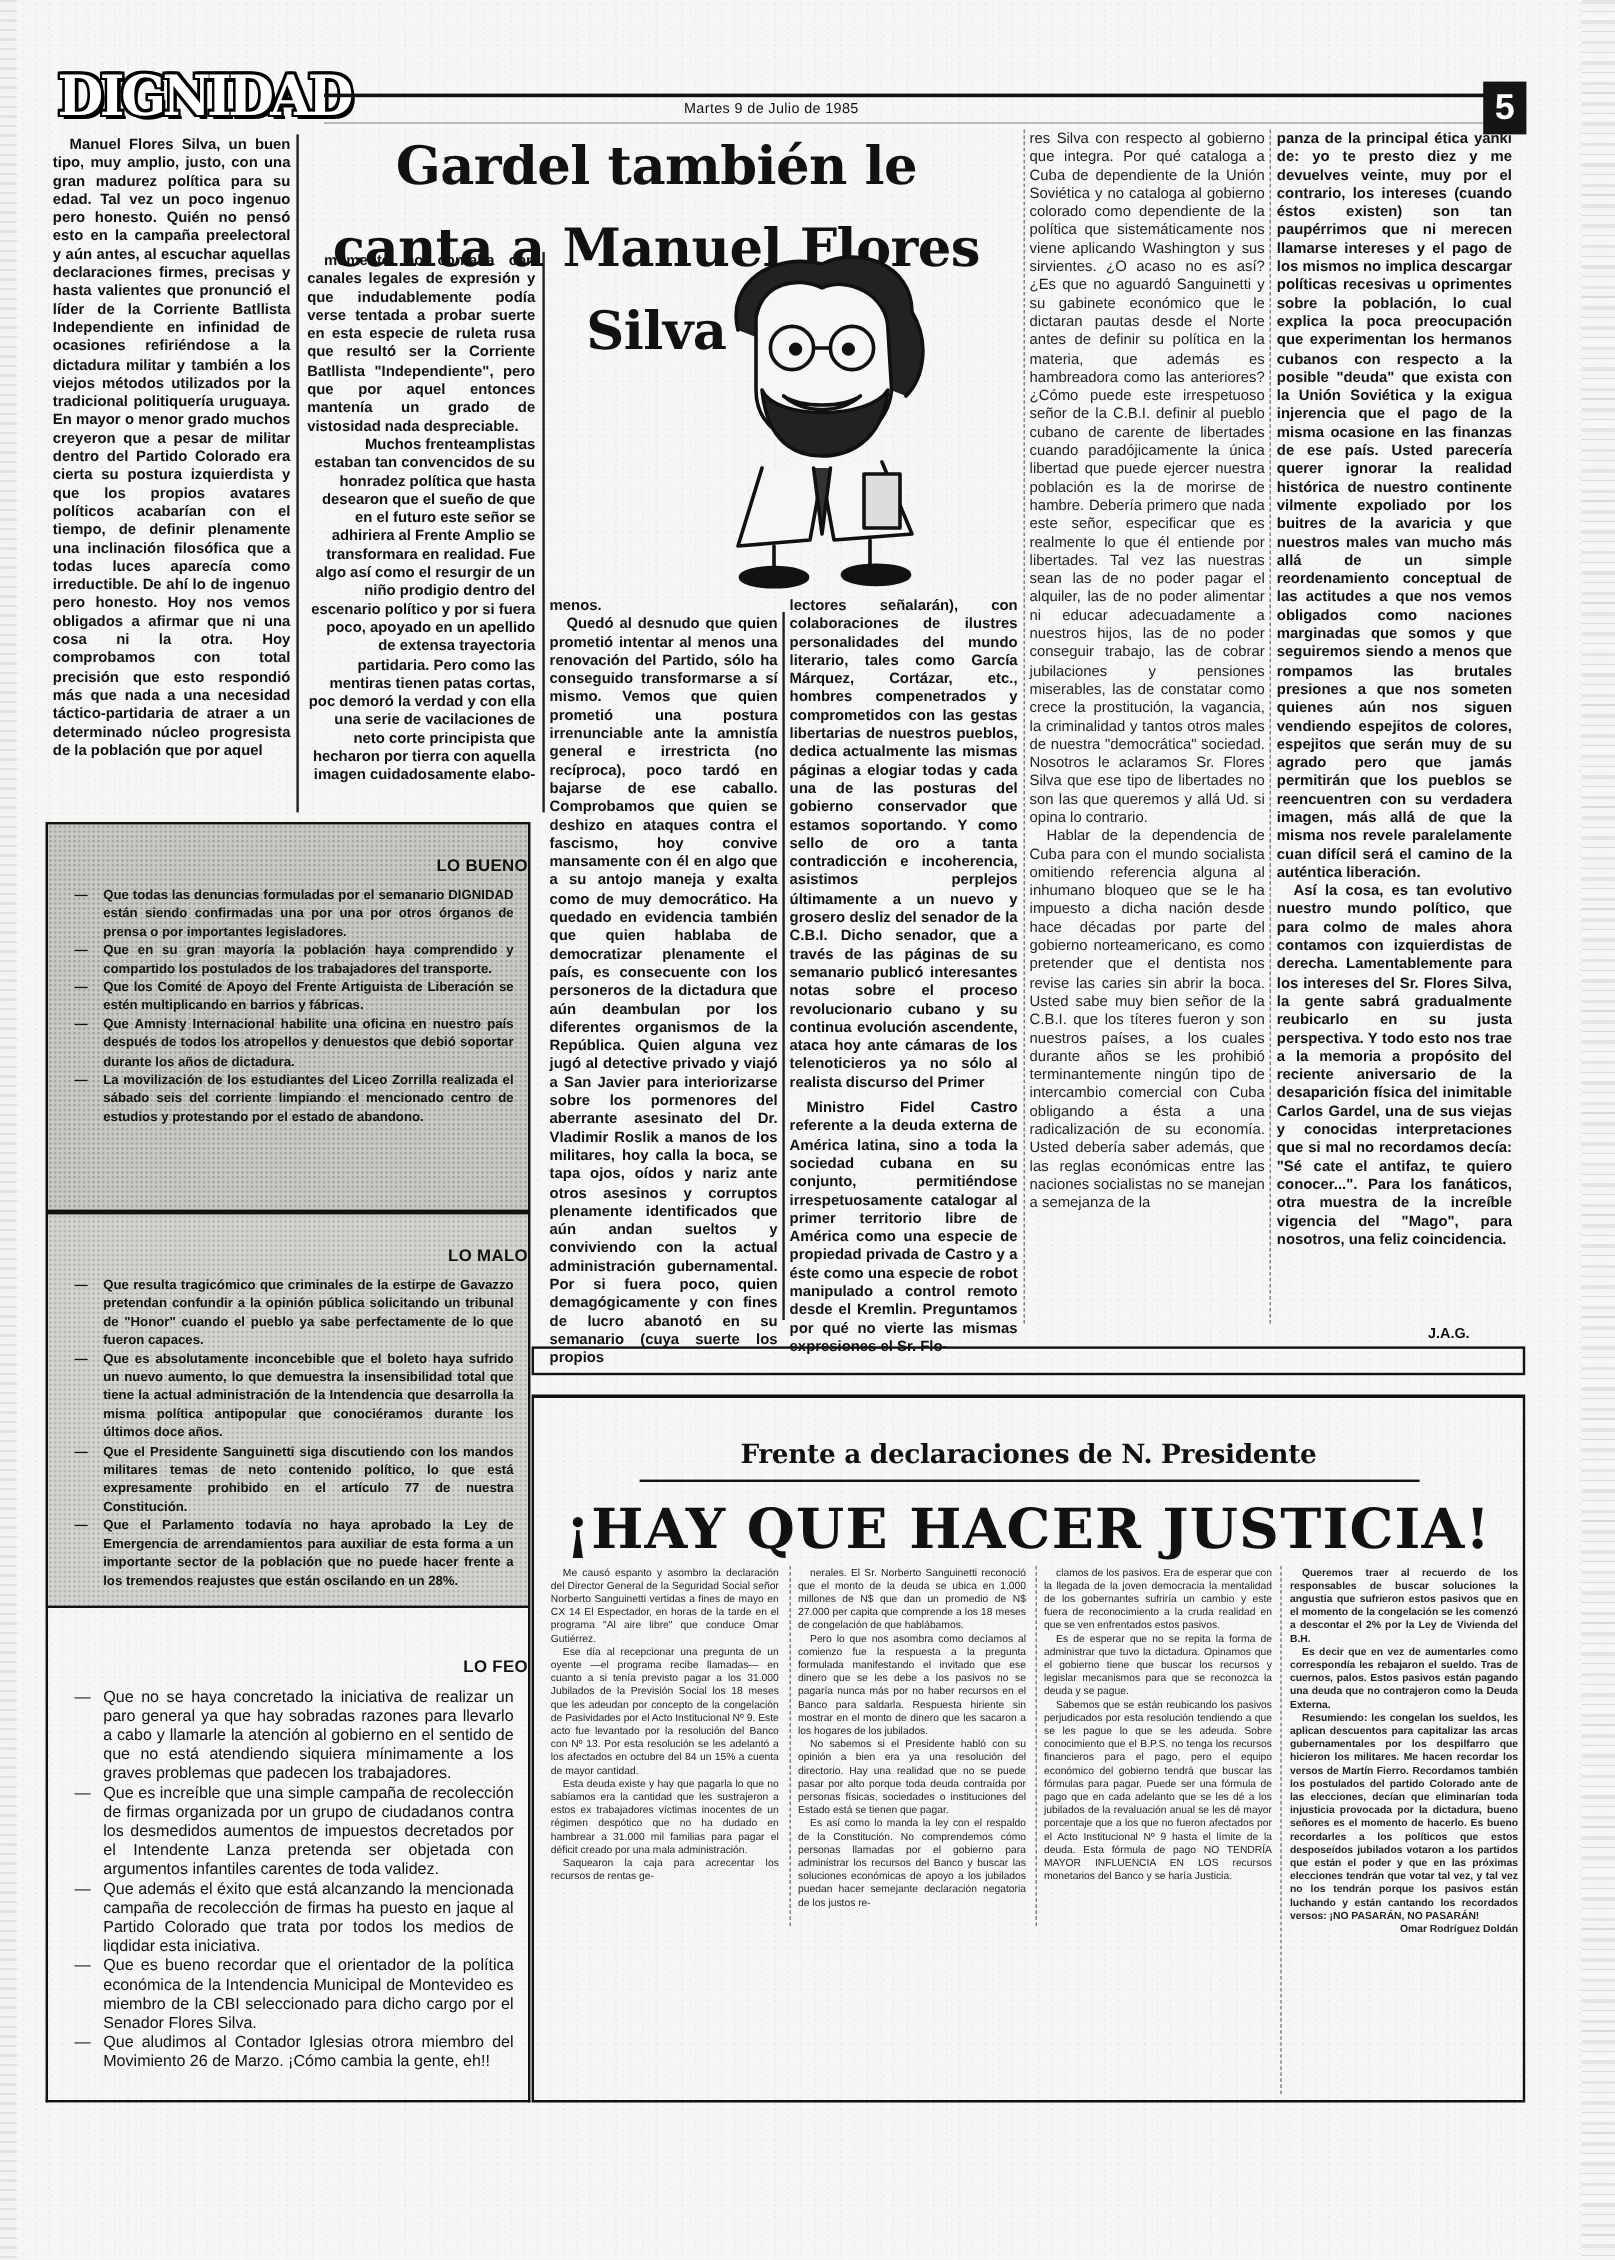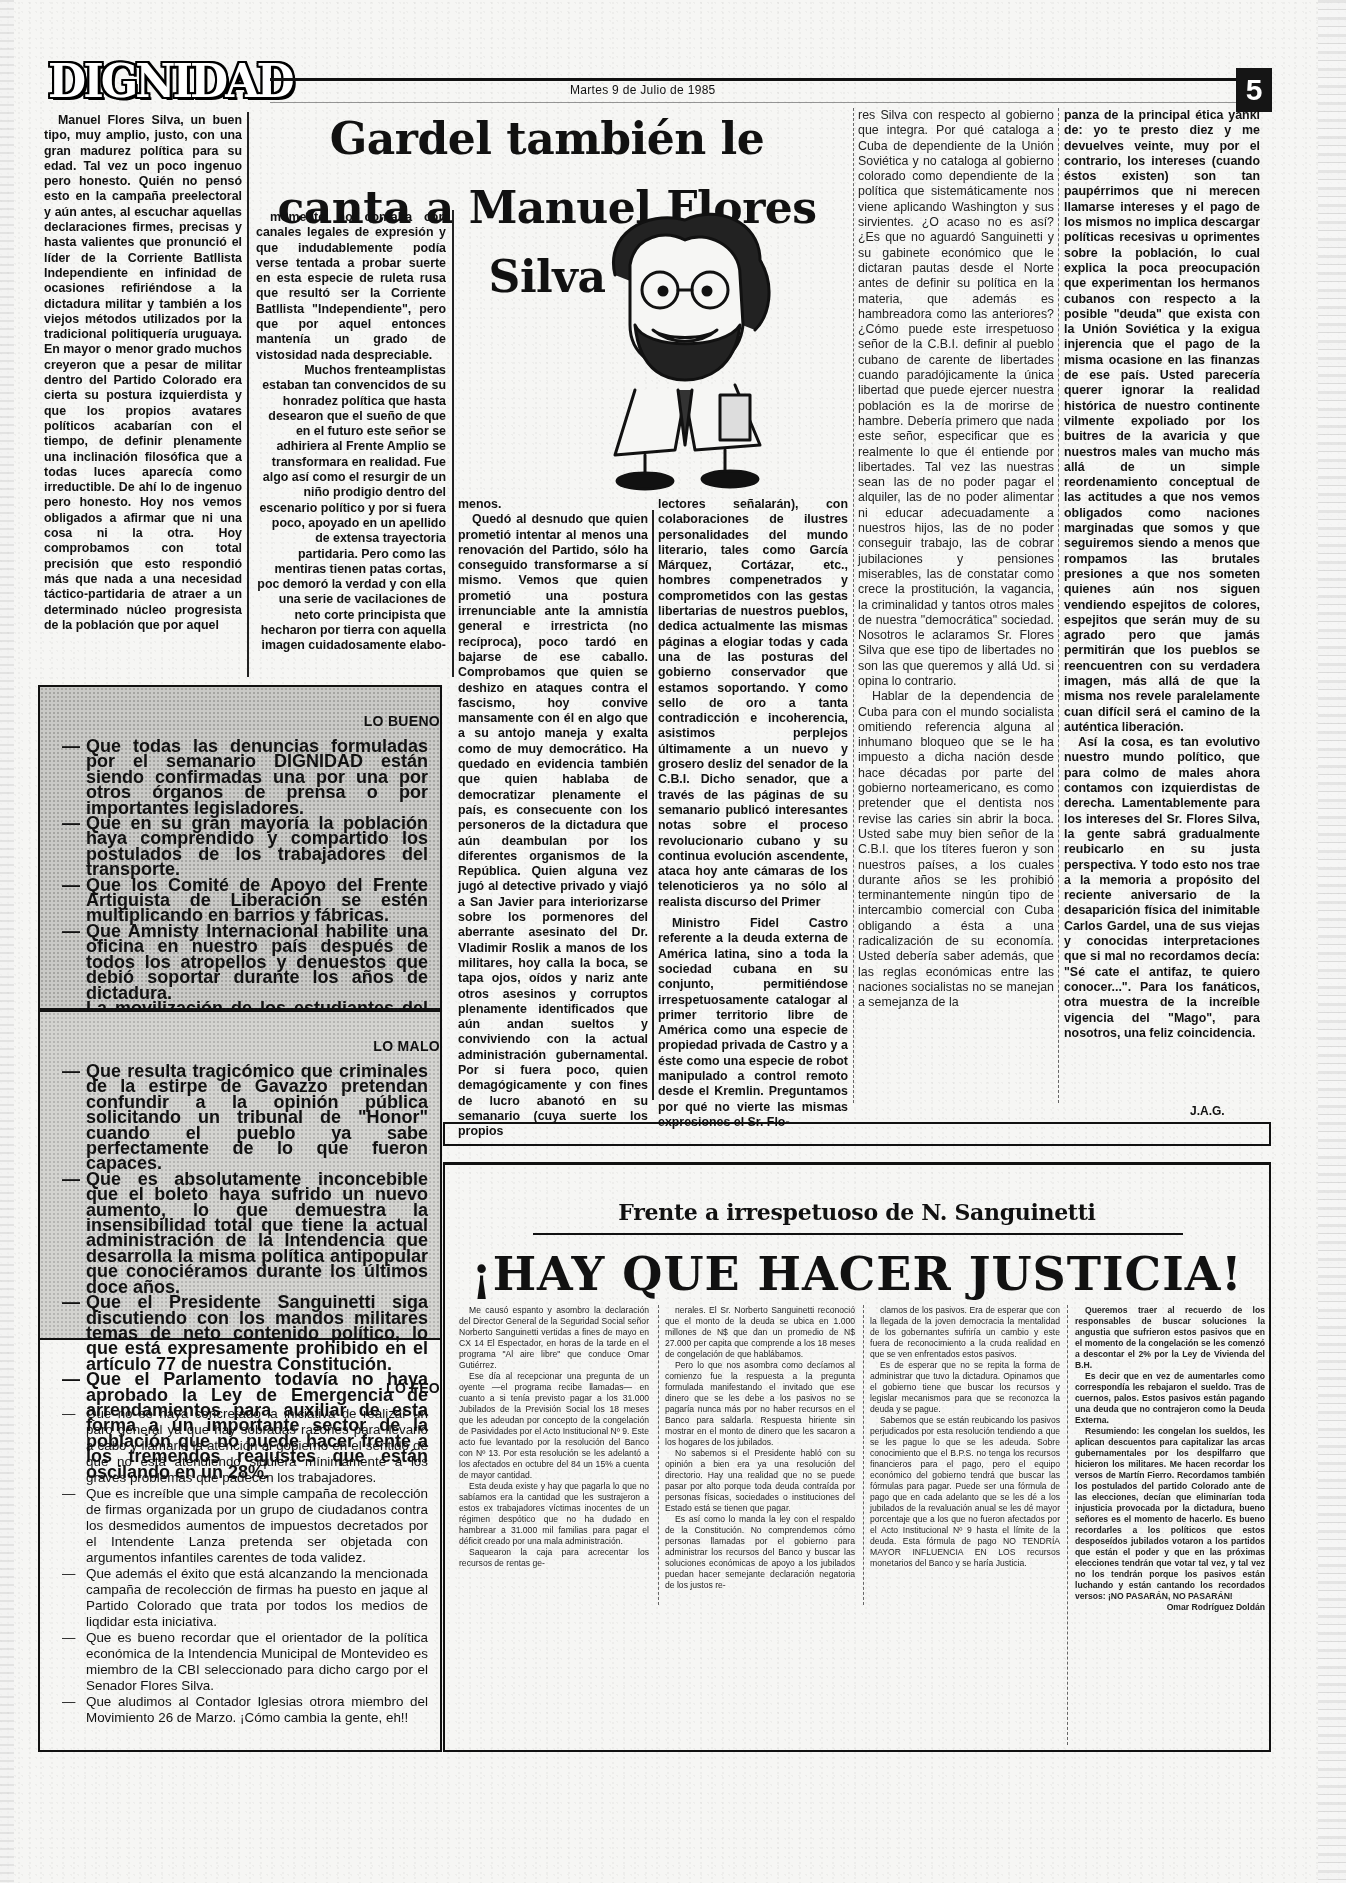--- a/index.html
+++ b/index.html
@@ -42,21 +42,21 @@
 
   
   .box { position: absolute; left: 38px; width: 404px; border: 2px solid #111; }
   .box-good { top: 685px; height: 325px; background: #c9c9c6;
     background-image: radial-gradient(rgba(0,0,0,.18) 1px, transparent 1.2px); background-size: 4px 4px; }
   .box-bad { top: 1010px; height: 330px; background: #d3d3d0;
     background-image: radial-gradient(rgba(0,0,0,.14) 1px, transparent 1.2px); background-size: 4px 4px; }
   .box-ugly { top: 1340px; height: 412px; background: transparent; border-top: none; }
   .box h3 { text-align: right; font-size: 14px; font-weight: bold; margin: 26px 0 10px; letter-spacing: .3px; }
   .box ul { list-style: none; padding: 0 12px 0 22px; }
-  .box li { position: relative; padding-left: 24px; font-size: 18px; line-height: 15.4px; font-weight: bold; text-align: justify; }
+  .box li { position: relative; padding-left: 24px; font-size: 11px; line-height: 15.4px; font-weight: bold; text-align: justify; }
   .box li::before { content: "—"; position: absolute; left: 0; top: 0; }
   .box-ugly li { font-weight: normal; font-size: 13.4px; line-height: 16px; }
   .box-ugly h3 { margin-top: 40px; padding-left: 29px; }
 
   .signature { position: absolute; left: 1190px; top: 1104px; font-size: 12px; font-weight: bold; }
 
   .empty-box { position: absolute; left: 443px; top: 1122px; width: 828px; height: 24px; border: 2px solid #111; }
   .sang-box { position: absolute; left: 443px; top: 1162px; width: 828px; height: 590px; border: 2px solid #111; border-top-width: 3px; }
   .h-frente { position: absolute; left: 0; width: 100%; top: 34px; text-align: center; font-family: "DejaVu Serif", serif;
     font-weight: 900; font-size: 22px; letter-spacing: -0.3px; }
@@ -167,21 +167,21 @@
       <li>Que es increíble que una simple campaña de recolección de firmas organizada por un grupo de ciudadanos contra los desmedidos aumentos de impuestos decretados por el Intendente Lanza pretenda ser objetada con argumentos infantiles carentes de toda validez.</li>
       <li>Que además el éxito que está alcanzando la mencionada campaña de recolección de firmas ha puesto en jaque al Partido Colorado que trata por todos los medios de liqdidar esta iniciativa.</li>
       <li>Que es bueno recordar que el orientador de la política económica de la Intendencia Municipal de Montevideo es miembro de la CBI seleccionado para dicho cargo por el Senador Flores Silva.</li>
       <li>Que aludimos al Contador Iglesias otrora miembro del Movimiento 26 de Marzo. ¡Cómo cambia la gente, eh!!</li>
     </ul>
   </div>
 
   <div class="empty-box"></div>
 
   <div class="sang-box">
-    <div class="h-frente">Frente a irrespetuoso de N. Sanguinetti</div>
+    <div class="h-frente">Frente a declaraciones de N. Presidente</div>
     <div class="frente-rule" style="left:88px; width:650px;"></div>
     <div class="h-justicia">¡HAY QUE HACER JUSTICIA!</div>
 
     <div class="sang-col" style="left:14px;">
       <p>Me causó espanto y asombro la declaración del Director General de la Seguridad Social señor Norberto Sanguinetti vertidas a fines de mayo en CX 14 El Espectador, en horas de la tarde en el programa "Al aire libre" que conduce Omar Gutiérrez.</p>
       <p>Ese día al recepcionar una pregunta de un oyente —el programa recibe llamadas— en cuanto a si tenía previsto pagar a los 31.000 Jubilados de la Previsión Social los 18 meses que les adeudan por concepto de la congelación de Pasividades por el Acto Institucional Nº 9. Este acto fue levantado por la resolución del Banco con Nº 13. Por esta resolución se les adelantó a los afectados en octubre del 84 un 15% a cuenta de mayor cantidad.</p>
       <p>Esta deuda existe y hay que pagarla lo que no sabíamos era la cantidad que les sustrajeron a estos ex trabajadores víctimas inocentes de un régimen despótico que no ha dudado en hambrear a 31.000 mil familias para pagar el déficit creado por una mala administración.</p>
       <p>Saquearon la caja para acrecentar los recursos de rentas ge-</p>
     </div>
     <div class="vdash" style="left:213px; top:140px; height:300px;"></div>

